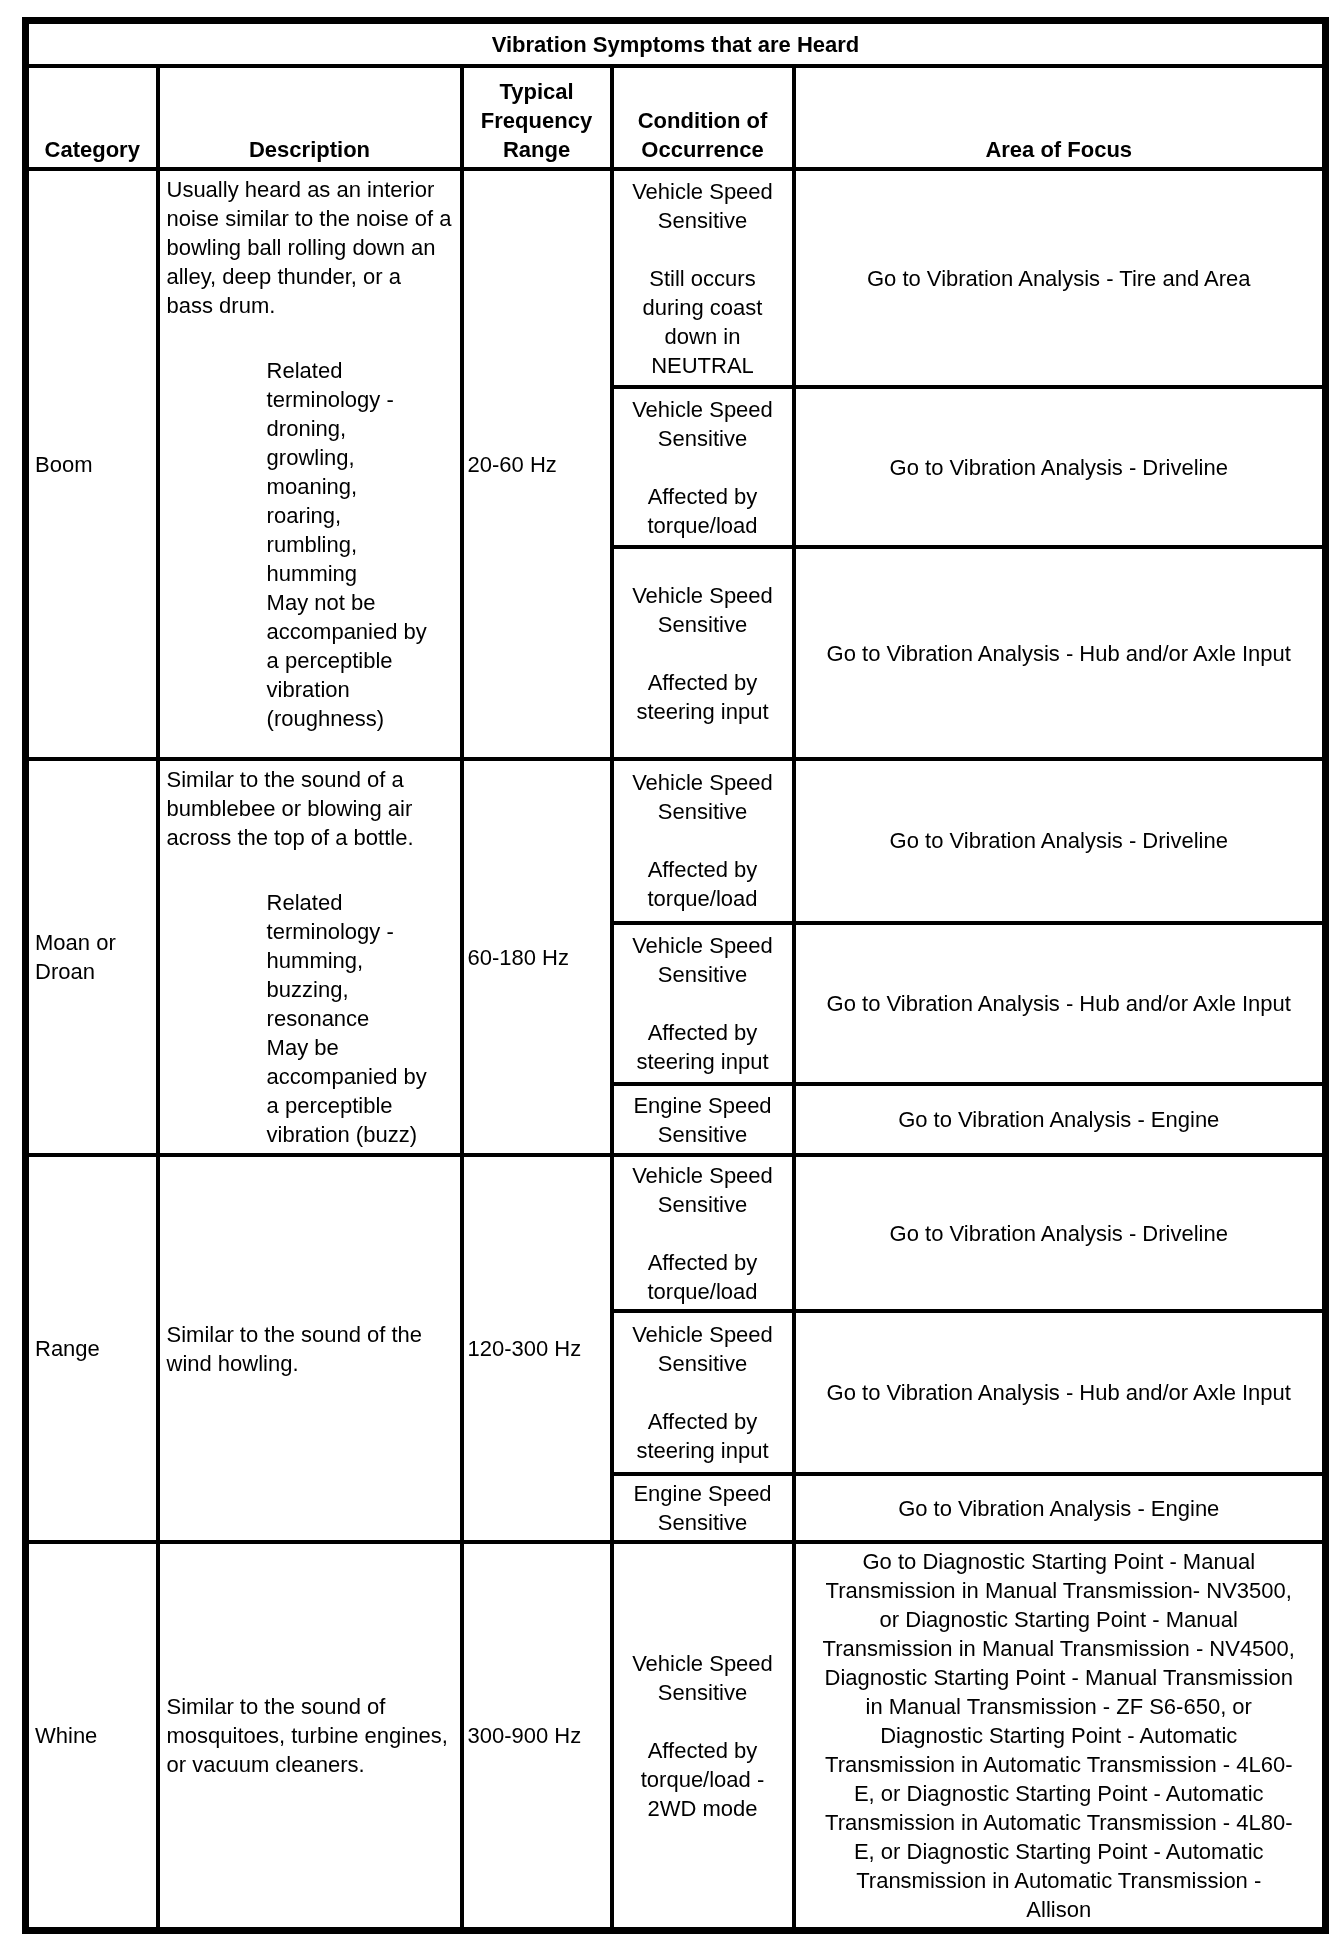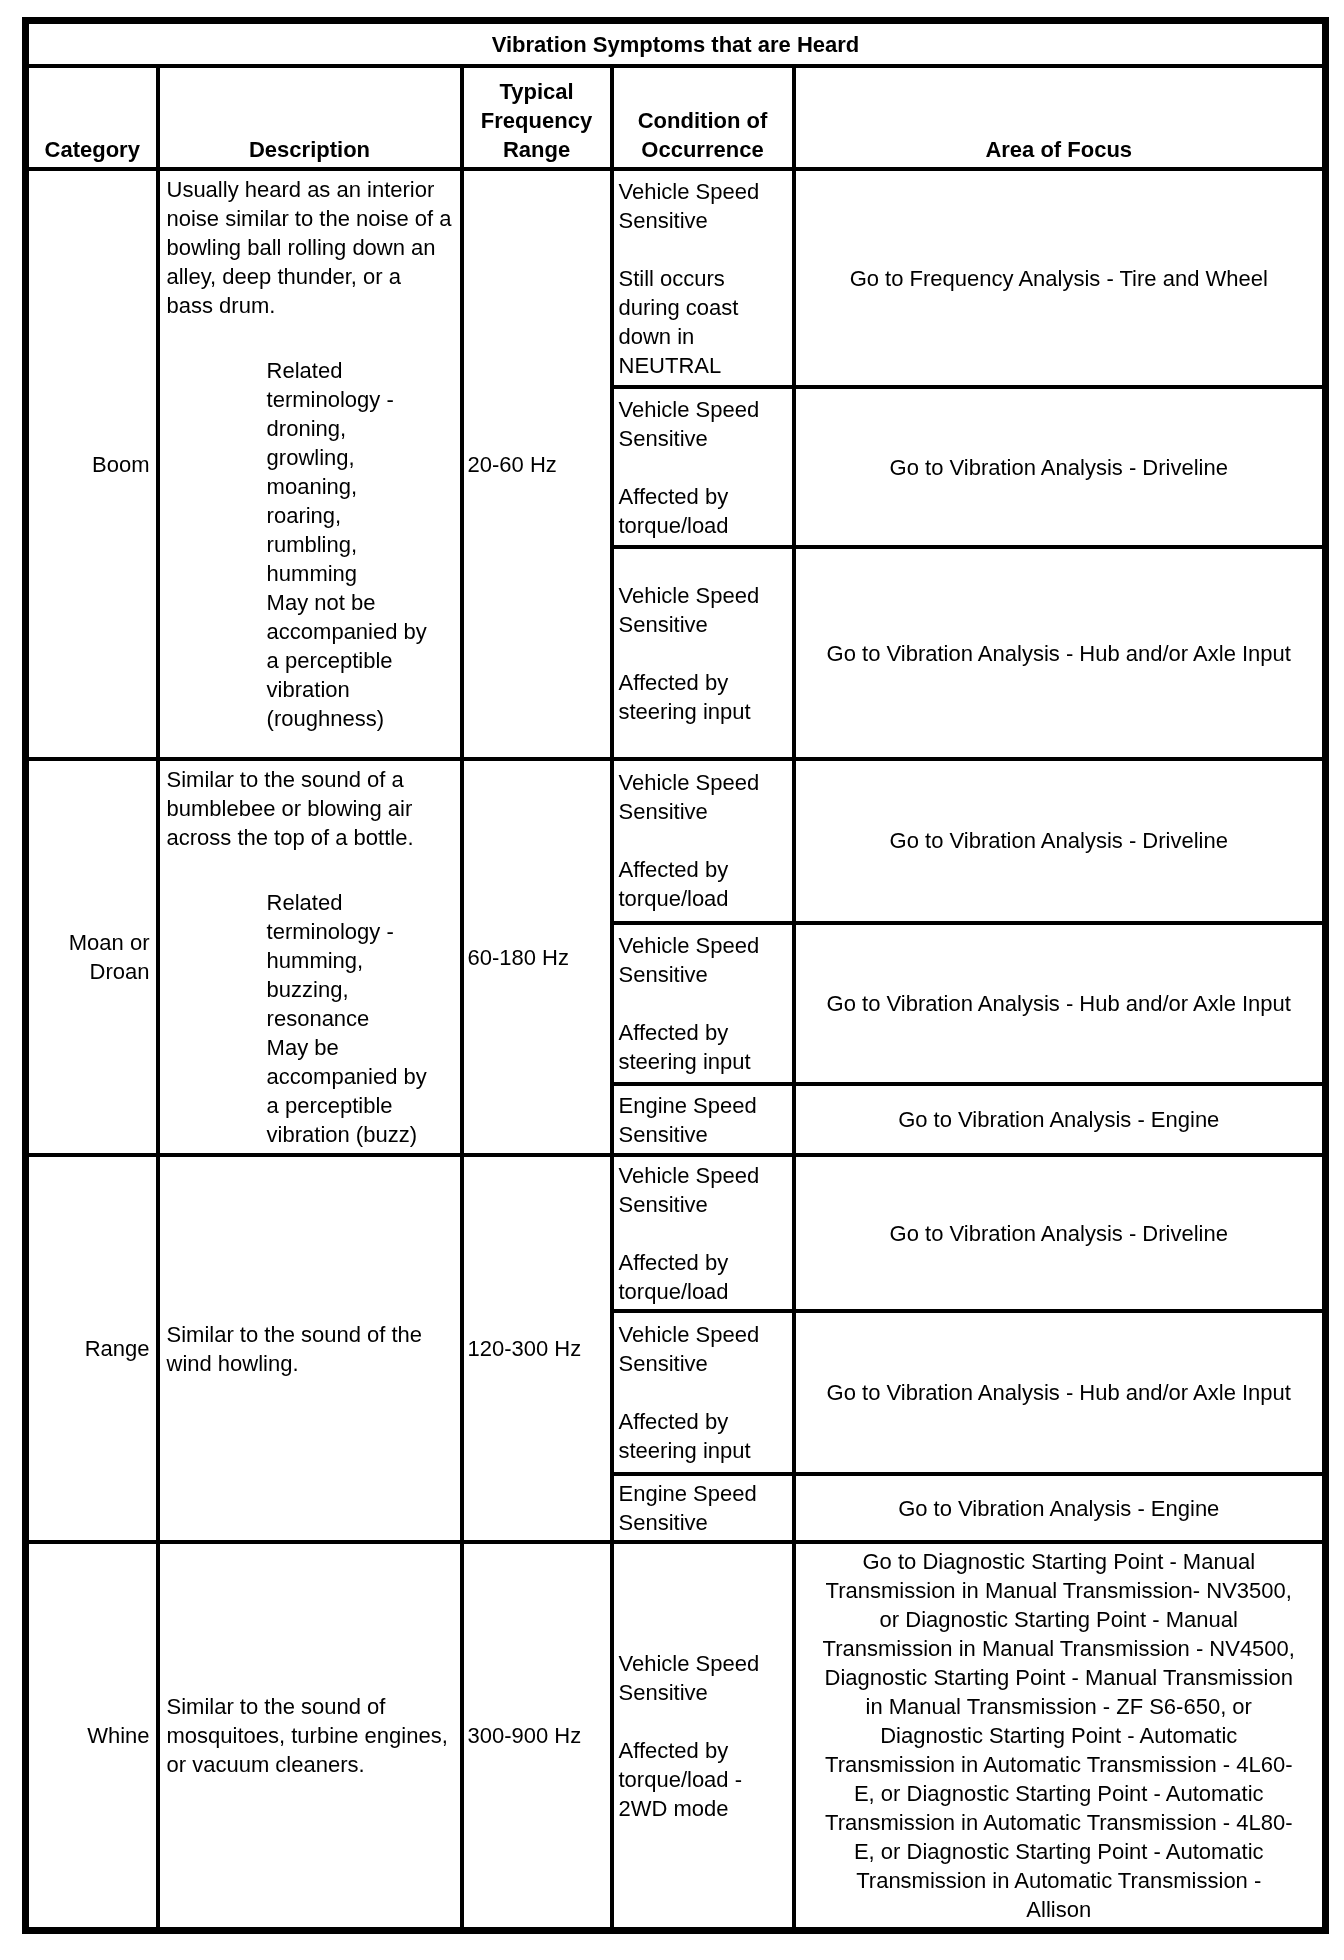--- a/index.html
+++ b/index.html
@@ -42,21 +42,21 @@
   
   td.hdr {
     font-weight: bold;
     text-align: center;
     vertical-align: bottom;
     padding: 4px 4px 3px 4px;
     height: 92px;
   }
   
   td.cat {
-    text-align: right;
+    text-align: left;
     vertical-align: middle;
     padding: 2px 6px;
   }
   
   td.desc {
     vertical-align: top;
     padding: 4px 7px;
   }
   td.desc.mid { vertical-align: middle; }
   .desc-main { white-space: normal; }
@@ -67,21 +67,21 @@
   }
   
   td.freq {
     text-align: left;
     vertical-align: middle;
     padding: 2px 4px;
   }
   
   td.cond {
     vertical-align: middle;
-    text-align: left;
+    text-align: center;
     padding: 3px 5px;
     white-space: pre-line;
   }
   
   td.focus {
     text-align: center;
     vertical-align: middle;
     padding: 3px 26px;
   }
   
@@ -137,21 +137,21 @@
 May not be
 accompanied by
 a perceptible
 vibration
 (roughness)</div>
       </td>
       <td class="freq" rowspan="3">20-60 Hz</td>
       <td class="cond">Vehicle Speed Sensitive
 
 Still occurs during coast down in NEUTRAL</td>
-      <td class="focus">Go to Frequency Analysis - Tire and Wheel</td>
+      <td class="focus">Go to Vibration Analysis - Tire and Area</td>
     </tr>
     <tr class="rh-b2">
       <td class="cond">Vehicle Speed Sensitive
 
 Affected by torque/load</td>
       <td class="focus">Go to Vibration Analysis - Driveline</td>
     </tr>
     <tr class="rh-b3">
       <td class="cond">Vehicle Speed Sensitive
 

